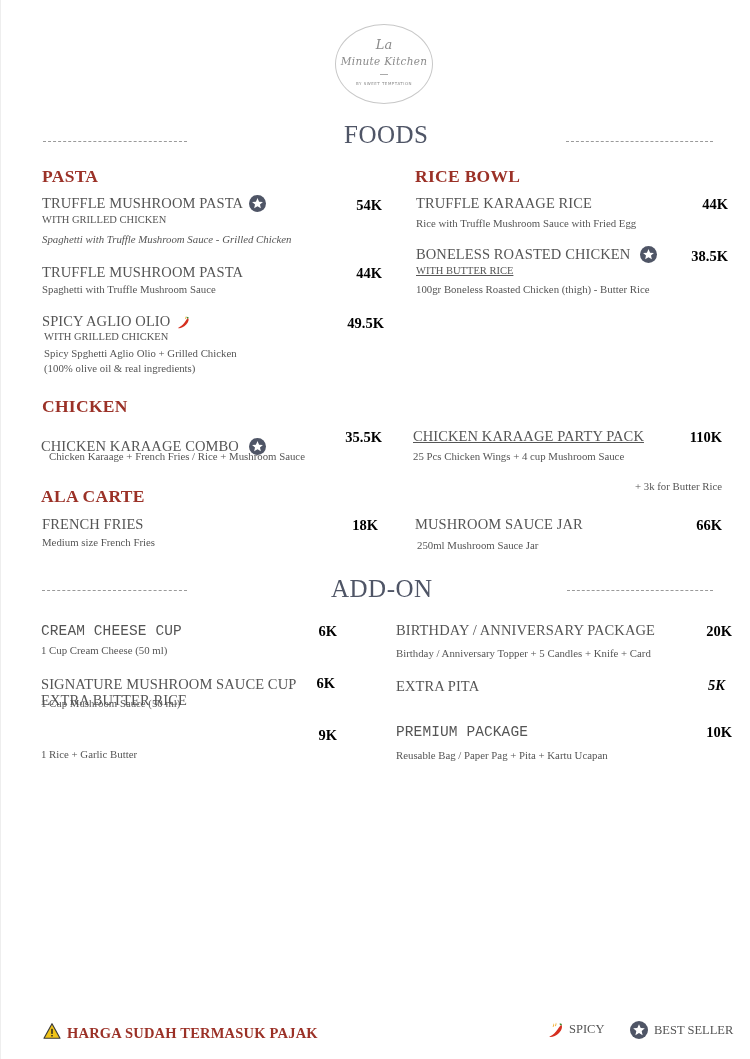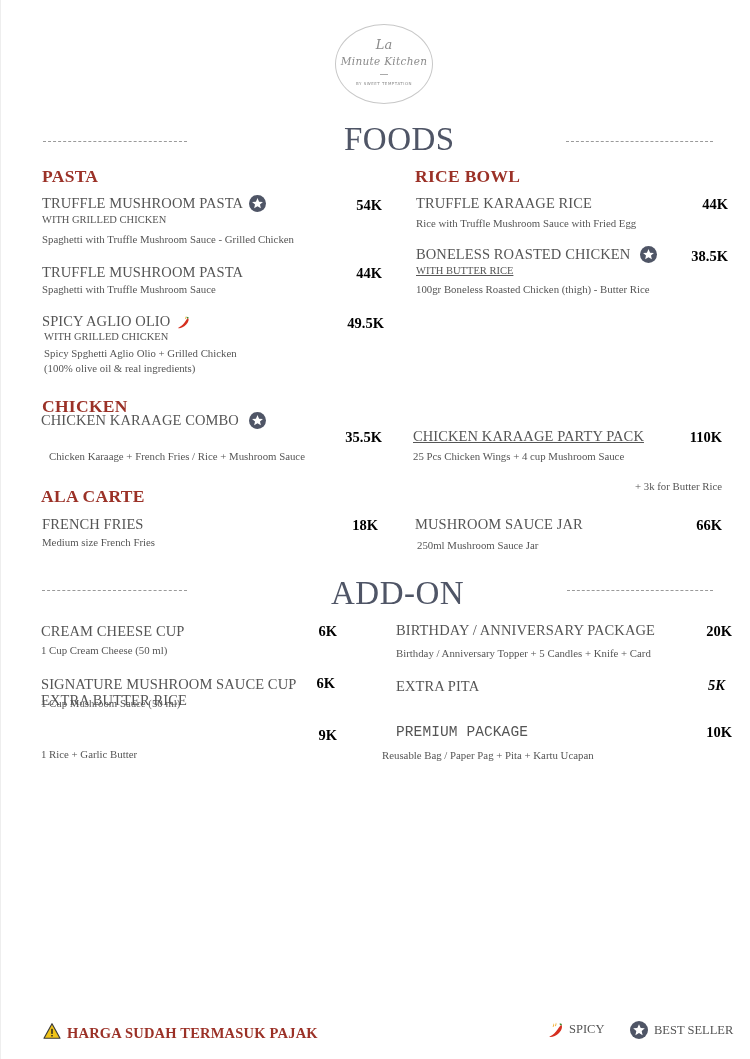--- a/index.html
+++ b/index.html
@@ -8,21 +8,21 @@
   .page { position: absolute; left: 0; top: 0; width: 750px; height: 1059px; background: #fff; border-left: 1px solid #eee; }
 
   
   .logo { position: absolute; left: 334px; top: 24px; width: 98px; height: 80px; border: 1.5px solid #c8c8c8; border-radius: 50%; text-align: center; color: #8a8a8a; }
   .logo .l1 { position: absolute; top: 12px; left: 0; right: 0; font-style: italic; font-size: 13px; font-family: "DejaVu Serif", serif; }
   .logo .l2 { position: absolute; top: 30px; left: 0; right: 0; font-style: italic; font-size: 10.5px; font-family: "DejaVu Serif", serif; letter-spacing: 0.3px; }
   .logo .l3 { position: absolute; top: 56px; left: 0; right: 0; font-size: 4px; letter-spacing: 0.5px; font-family: "DejaVu Sans", sans-serif; }
   .logo .dash { position: absolute; top: 49px; left: 44px; width: 8px; height: 1px; background: #aaa; }
 
   
-  .sec-title { position: absolute; font-family: "Liberation Serif", serif; font-size: 33px; color: #4f5566; letter-spacing: 0.5px; }
+  .sec-title { position: absolute; font-family: "Liberation Serif", serif; font-size: 25px; color: #4f5566; letter-spacing: 0.5px; }
   .dashline { position: absolute; height: 0; border-top: 1px dashed #9a9a9a; }
 
   .cat { position: absolute; font-family: "Liberation Serif", serif; font-weight: bold; font-size: 17.5px; color: #9b3127; letter-spacing: 0.3px; }
 
   .item-name { position: absolute; font-family: "Liberation Serif", serif; font-size: 14.5px; color: #555; letter-spacing: 0.1px; white-space: nowrap; display: flex; align-items: center; gap: 6px; }
   .item-sub { position: absolute; font-family: "Liberation Serif", serif; font-size: 10.5px; color: #555; white-space: nowrap; }
   .item-desc { position: absolute; font-family: "Liberation Serif", serif; font-size: 10.8px; color: #555; white-space: nowrap; line-height: 15px; }
   .price { position: absolute; font-family: "Liberation Serif", serif; font-weight: bold; font-size: 14.5px; color: #000000; text-align: left; white-space: nowrap; }
 
   .star { display: inline-block; width: 17px; height: 17px; border-radius: 50%; background: #4f5566; position: relative; }
@@ -53,21 +53,21 @@
   <div class="item-name" style="left:41px; top:195px;">
     <span>TRUFFLE MUSHROOM PASTA</span>
     <span class="star">
         <svg width="13" height="13" viewBox="0 0 24 24">
           <path fill="#fff" d="M12 2l2.9 6.6 7.1.6-5.4 4.7 1.6 7-6.2-3.7-6.2 3.7 1.6-7L2 9.2l7.1-.6z"></path>
         </svg>
       </span>
   </div>
   <div class="price" style="right:368px; top:197px;">54K</div>
   <div class="item-sub" style="left:41px; top:214px;">WITH GRILLED CHICKEN</div>
-  <div class="item-desc" style="left:41px; top:232px;">Spaghetti with Truffle Mushroom Sauce - Grilled Chicken</div>
+  <div class="item-desc" style="left:41px; top:232px;font-style:italic;">Spaghetti with Truffle Mushroom Sauce - Grilled Chicken</div>
 
   <div class="item-name" style="left:41px; top:264px;">
     <span>TRUFFLE MUSHROOM PASTA</span>
   </div>
   <div class="price" style="right:368px; top:265px;">44K</div>
   <div class="item-desc" style="left:41px; top:282px;">Spaghetti with Truffle Mushroom Sauce</div>
 
   <div class="item-name" style="left:41px; top:313px;">
     <span>SPICY AGLIO OLIO</span>
     <span class="chili"><svg width="16" height="16" viewBox="0 0 24 24">
@@ -96,21 +96,21 @@
           <path fill="#fff" d="M12 2l2.9 6.6 7.1.6-5.4 4.7 1.6 7-6.2-3.7-6.2 3.7 1.6-7L2 9.2l7.1-.6z"></path>
         </svg>
       </span>
   </div>
   <div class="price" style="right:22px; top:248px;">38.5K</div>
   <div class="item-sub" style="left:415px; top:265px;text-decoration:underline;">WITH BUTTER RICE</div>
   <div class="item-desc" style="left:415px; top:282px;">100gr Boneless Roasted Chicken (thigh) - Butter Rice</div>
 
   <div class="cat" style="left:41px; top:396px;">CHICKEN</div>
 
-  <div class="item-name" style="left:40px; top:412px;">
+  <div class="item-name" style="left:40px; top:438px;">
     <span>CHICKEN KARAAGE COMBO</span>
     <span class="star" style="margin-left:4px;">
         <svg width="13" height="13" viewBox="0 0 24 24">
           <path fill="#fff" d="M12 2l2.9 6.6 7.1.6-5.4 4.7 1.6 7-6.2-3.7-6.2 3.7 1.6-7L2 9.2l7.1-.6z"></path>
         </svg>
       </span>
   </div>
   <div class="price" style="right:368px; top:429px;">35.5K</div>
   <div class="item-desc" style="left:48px; top:449px;">Chicken Karaage + French Fries / Rice + Mushroom Sauce</div>
 
@@ -132,21 +132,21 @@
   <div class="item-name" style="left:414px; top:516px;">
     <span>MUSHROOM SAUCE JAR</span>
   </div>
   <div class="price" style="right:28px; top:517px;">66K</div>
   <div class="item-desc" style="left:416px; top:538px;">250ml Mushroom Sauce Jar</div>
 
   <div class="dashline" style="left:41px; top:590px; width:145px;"></div>
   <div class="sec-title" style="left:330px; top:575px;">ADD-ON</div>
   <div class="dashline" style="left:566px; top:590px; width:146px;"></div>
 
-  <div class="item-name" style="left:40px; top:623px;">
+  <div class="item-name" style="left:40px; top:623px;font-family:Liberation Mono, monospace;">
     <span>CREAM CHEESE CUP</span>
   </div>
   <div class="price" style="right:413px; top:623px;">6K</div>
   <div class="item-desc" style="left:40px; top:643px;">1 Cup Cream Cheese (50 ml)</div>
 
   <div class="item-name" style="left:40px; top:676px;">
     <span>SIGNATURE MUSHROOM SAUCE CUP</span>
   </div>
   <div class="price" style="right:415px; top:675px;">6K</div>
   <div class="item-desc" style="left:40px; top:696px;">1 Cup Mushroom Sauce (50 ml)</div>
@@ -165,21 +165,21 @@
 
   <div class="item-name" style="left:395px; top:678px;">
     <span>EXTRA PITA</span>
   </div>
   <div class="price" style="right:25px; top:677px;font-style:italic;">5K</div>
 
   <div class="item-name" style="left:395px; top:724px;font-family:Liberation Mono, monospace;">
     <span>PREMIUM PACKAGE</span>
   </div>
   <div class="price" style="right:18px; top:724px;">10K</div>
-  <div class="item-desc" style="left:381px; top:748px;text-align:right;">Reusable Bag / Paper Pag + Pita + Kartu Ucapan</div>
+  <div class="item-desc" style="left:395px; top:748px;text-align:right;">Reusable Bag / Paper Pag + Pita + Kartu Ucapan</div>
 
   <div class="footer-warn">
     <span><svg width="18" height="16" viewBox="0 0 24 22">
           <path d="M12 1L23 21H1z" fill="#f0c419" stroke="#3a3a3a" stroke-width="1.6" stroke-linejoin="round"></path>
           <rect x="11" y="8" width="2" height="7" fill="#222"></rect>
           <rect x="11" y="16.5" width="2" height="2" fill="#222"></rect>
         </svg></span>
     <span>HARGA SUDAH TERMASUK PAJAK</span>
   </div>
 

